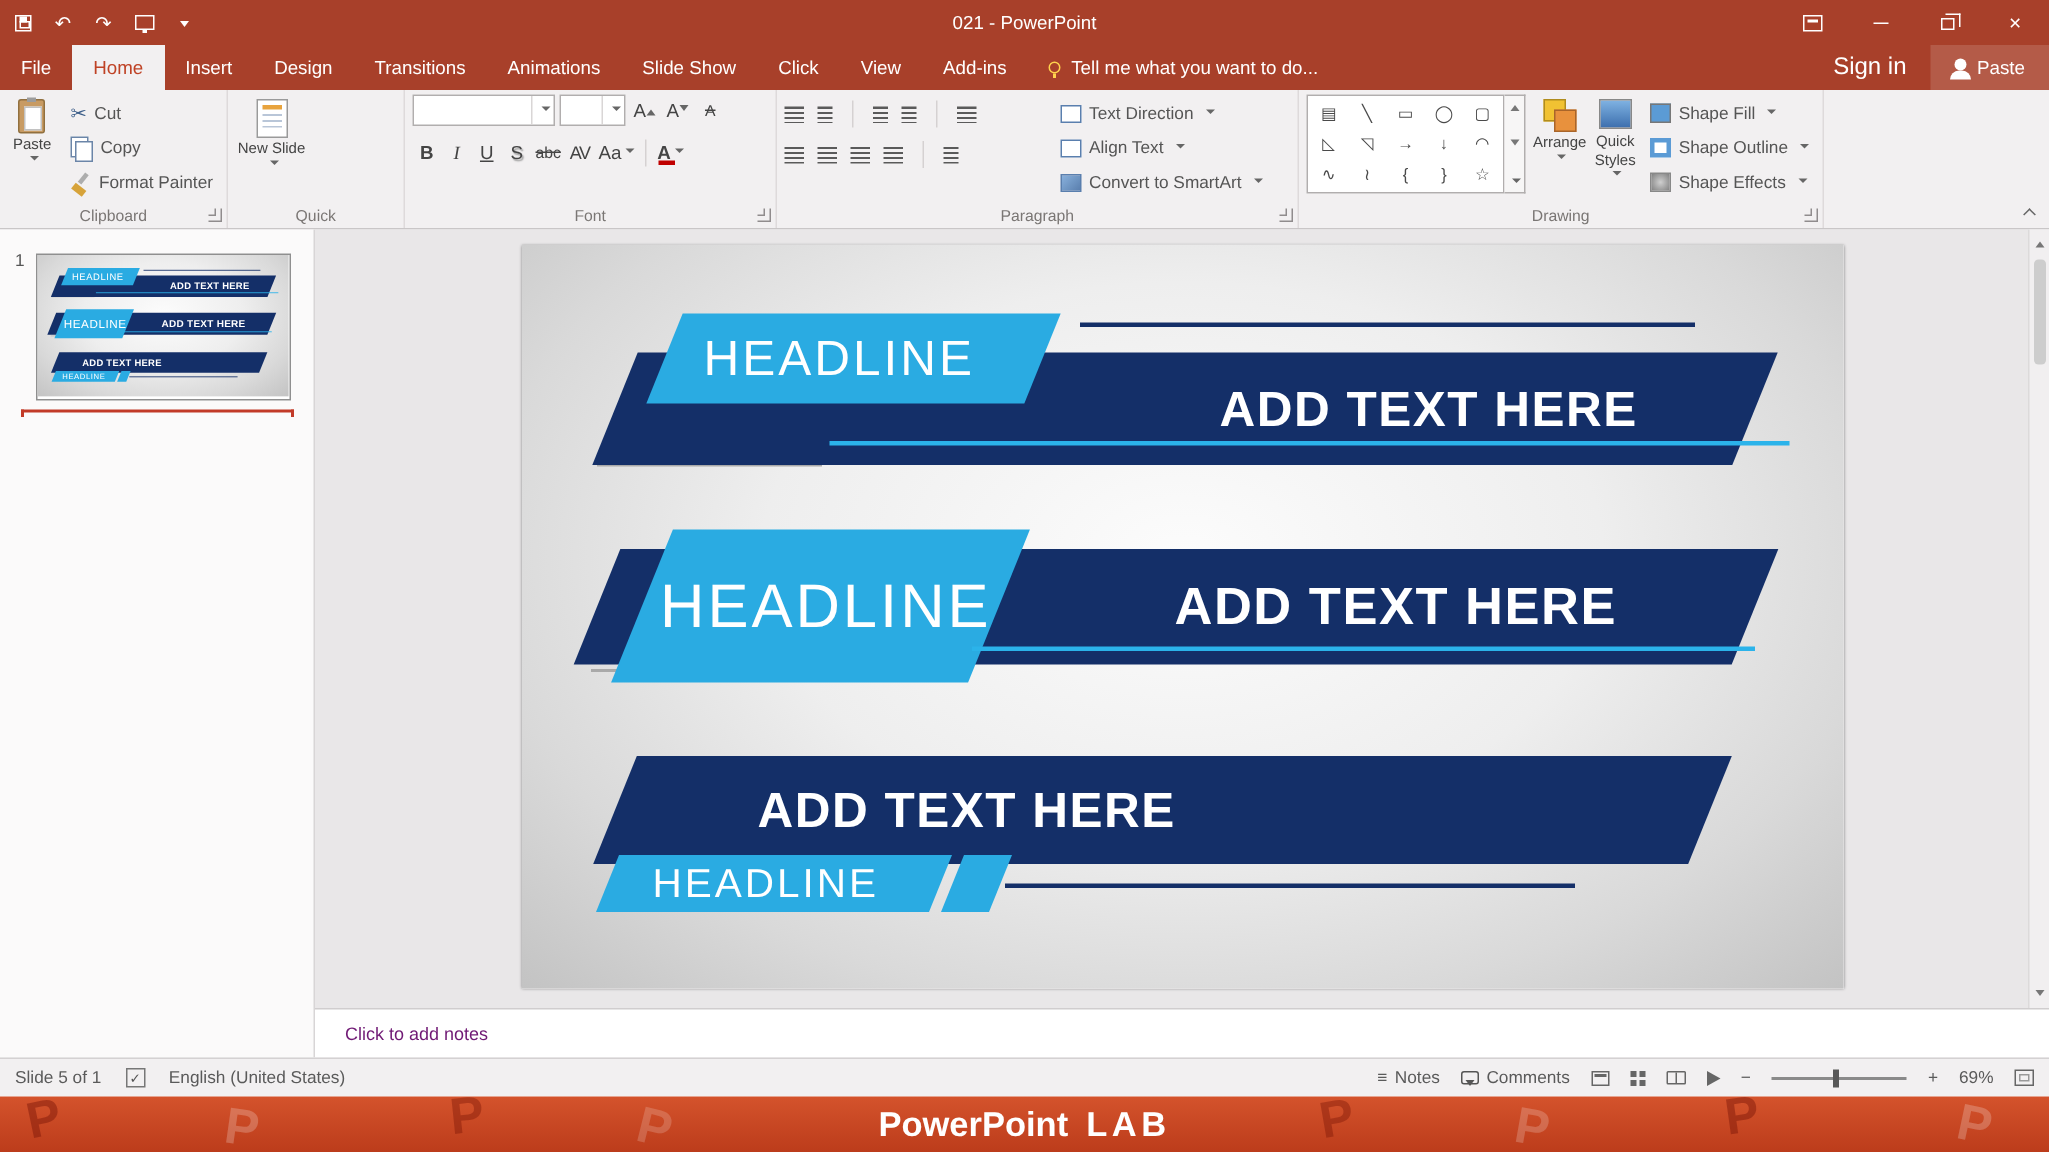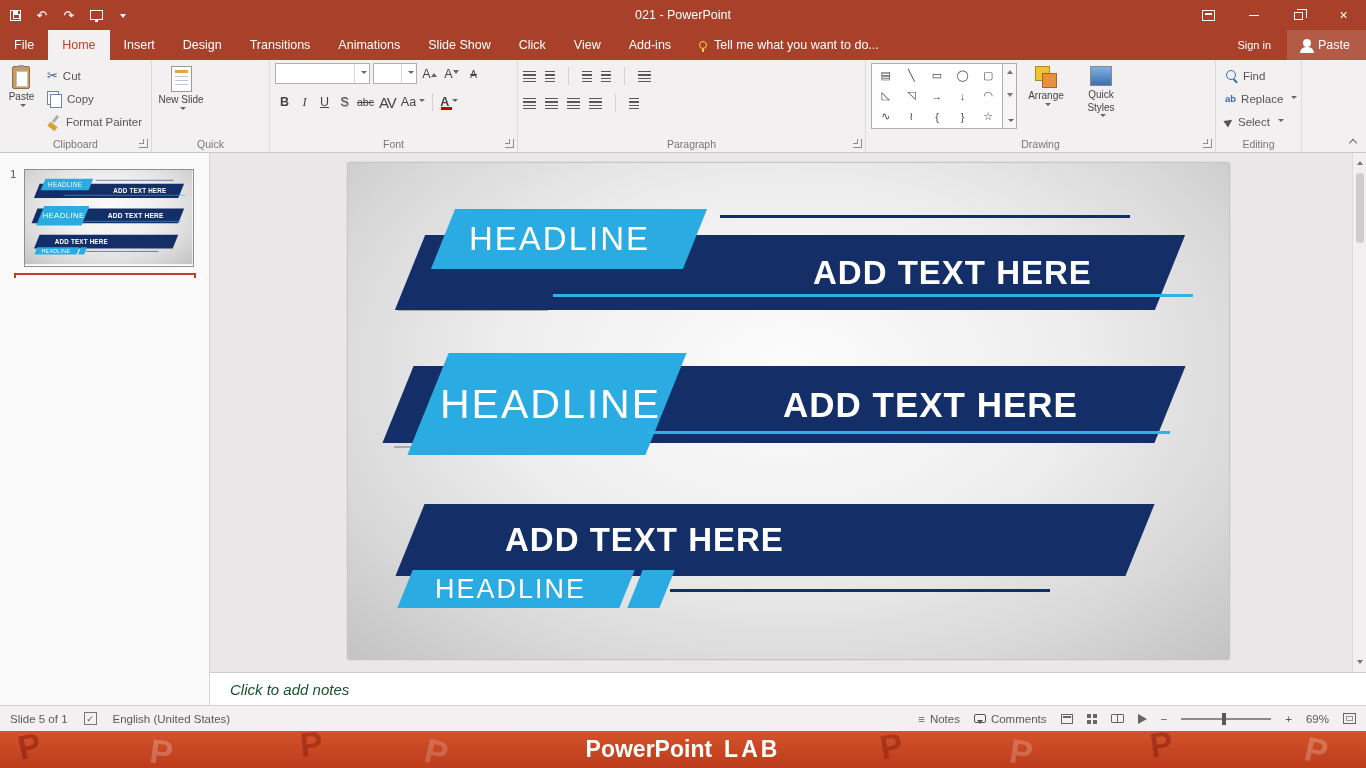--- a/index.html
+++ b/index.html
@@ -24,21 +24,21 @@
   .ic-restore { width:9px; height:8px; border:1px solid #fff; position:relative; margin-top:2px; }
   .ic-restore::before { content:""; position:absolute; left:2px; top:-4px; width:9px; height:8px; border:1px solid #fff; border-bottom:none; border-left:none; }
 
   
   #tabsrow { position:absolute; left:0; top:30px; width:1366px; height:30px; background:#a8402a; display:flex; align-items:stretch; color:#fff; }
   .tab { display:flex; align-items:center; padding:0 14px; font-size:12.5px; }
   .tab.active { background:#f2f0f1; color:#bf4225; }
   .tellme { display:flex; align-items:center; gap:7px; padding:0 14px; font-size:12.5px; }
   .ic-bulb { width:8px; height:8px; border:1px solid #ffd24d; border-radius:50%; position:relative; }
   .ic-bulb::after { content:""; position:absolute; left:2px; bottom:-4px; width:2px; height:3px; background:#ffd24d; }
-  .signin { margin-left:auto; display:flex; align-items:center; padding:0 16px; font-size:11px; }
+  .signin { margin-left:auto; display:flex; align-items:center; padding:0 16px; font-size:16px; }
   .share { display:flex; align-items:center; gap:7px; padding:0 16px; font-size:12.5px; background:rgba(255,255,255,0.14); }
   .ic-person { width:8px; height:8px; border-radius:50%; background:#fff; position:relative; margin-top:-4px; }
   .ic-person::after { content:""; position:absolute; left:-3px; top:8px; width:14px; height:6px; border-radius:6px 6px 0 0; background:#fff; }
 
   
   #ribbon { position:absolute; left:0; top:60px; width:1366px; height:93px; background:#f2f0f1; border-bottom:1px solid #c9c6c7; display:flex; }
   .group { position:relative; height:92px; border-right:1px solid #dedadb; padding:3px 5px 16px; flex:none; }
   .g-label { position:absolute; bottom:2px; left:0; right:0; text-align:center; font-size:10.5px; color:#7a7674; }
   .launcher { position:absolute; right:3px; bottom:4px; width:9px; height:9px; border-right:1px solid #908c8d; border-bottom:1px solid #908c8d; }
   .launcher::after { content:""; position:absolute; right:3px; bottom:3px; width:4px; height:4px; border-right:1px solid #908c8d; border-bottom:1px solid #908c8d; }
@@ -75,21 +75,21 @@
   .combo .val { flex:1; padding:0 4px; }
   .combo .dd-box { width:15px; height:100%; border-left:1px solid #d9d6d6; display:flex; align-items:center; justify-content:center; }
   .font-top { display:flex; gap:3px; align-items:center; }
   .font-bottom { display:flex; gap:1px; align-items:center; margin-top:8px; }
   .fmt-btn { min-width:19px; height:20px; display:flex; align-items:center; justify-content:center; font-size:12.5px; color:#444; padding:0 2px; }
   .b-bold { font-weight:bold; }
   .b-italic { font-style:italic; font-family:"Liberation Serif", serif; }
   .b-under { text-decoration:underline; }
   .b-shadow { text-shadow:1px 1px 1px #9a9a9a; }
   .b-strike { text-decoration:line-through; font-size:10.5px; }
-  .b-spacing { font-size:15px; letter-spacing:-1px; }
+  .b-spacing { font-size:12px; letter-spacing:-1px; }
   .b-color { position:relative; font-weight:bold; }
   .b-color::after { content:""; position:absolute; left:3px; bottom:2px; width:11px; height:3px; background:#c00000; }
   .vdiv { width:1px; height:18px; background:#d5d1d2; margin:0 4px; }
   .arr-up { display:inline-block; width:0; height:0; border:3px solid transparent; border-bottom:4px solid #666; vertical-align:super; }
   .arr-dn { display:inline-block; width:0; height:0; border:3px solid transparent; border-top:4px solid #666; vertical-align:super; }
 
   .para-left { display:flex; flex-direction:column; gap:9px; padding-top:4px; }
   .icon-row { display:flex; gap:9px; align-items:center; }
   .lines { width:13px; height:11px; background:repeating-linear-gradient(to bottom,#5a5a5a 0 1.5px,transparent 1.5px 3.4px); }
   .lines.sm { width:10px; }
@@ -159,21 +159,21 @@
   .b3-frag { left:287px; top:407px; width:32px; height:38px; z-index:2; }
   .b3-line { left:322px; top:426px; width:380px; height:3px; background:#142f68; }
 
   .vscroll { position:absolute; right:0; top:0; width:14px; height:519px; background:#f1eff0; border-left:1px solid #dcdada; display:flex; flex-direction:column; align-items:center; }
   .vscroll .tri-up { margin-top:5px; }
   .vscroll .thumb-bar { width:8px; height:70px; background:#cdcdcd; border-radius:3px; margin-top:8px; }
   .vscroll .tri-dn { margin-top:auto; margin-bottom:5px; }
 
   
   #notes { position:absolute; left:210px; top:672px; width:1156px; height:33px; background:#ffffff; border-top:1px solid #d0cdce; }
-  #notes .ph { line-height:33px; padding-left:20px; font-size:15px; color:#14532d;font-style:italic; }
+  #notes .ph { line-height:33px; padding-left:20px; font-size:12px; color:#701a75; }
 
   
   #statusbar { position:absolute; left:0; top:705px; width:1366px; height:26px; background:#f2f0f1; border-top:1px solid #d4d1d2; display:flex; align-items:center; font-size:11.5px; color:#5a5a5a; padding:0 10px; gap:16px; }
   .sb-right { margin-left:auto; display:flex; align-items:center; gap:14px; }
   .sb-item { display:flex; align-items:center; gap:5px; }
   .ic-spell { width:13px; height:13px; border:1px solid #777; font-size:9px; display:flex; align-items:center; justify-content:center; color:#555; }
   .ic-bubble { width:12px; height:9px; border:1px solid #555; border-radius:2px; position:relative; }
   .ic-bubble::after { content:""; position:absolute; left:2px; bottom:-5px; border:3px solid transparent; border-top:4px solid #555; }
   .ic-normal { width:12px; height:10px; border:1px solid #666; position:relative; }
   .ic-normal::before { content:""; position:absolute; left:1px; top:1px; right:1px; height:2px; background:#666; }
@@ -345,20 +345,37 @@
           <span class="vdiv"></span>
           <span class="lines"></span>
         </div>
         <div class="icon-row">
           <span class="lines"></span>
           <span class="lines"></span>
           <span class="lines"></span>
           <span class="lines"></span>
           <span class="vdiv"></span>
           <span class="lines sm"></span>
+        </div>
+      </div>
+      <div class="col">
+        <div class="small-btn">
+          <span class="mini"></span>
+          <span>Text Direction</span>
+            <span class="dd"></span>
+        </div>
+        <div class="small-btn">
+          <span class="mini"></span>
+          <span>Align Text</span>
+            <span class="dd"></span>
+        </div>
+        <div class="small-btn">
+          <span class="mini fill"></span>
+          <span>Convert to SmartArt</span>
+            <span class="dd"></span>
         </div>
       </div>
     </div>
     <div class="g-label">Paragraph</div>
     <span class="launcher"></span>
   </div>
 
   <div class="group" style="width:350px">
     <div class="g-body">
       <div style="display:flex">
@@ -388,44 +405,42 @@
       <div class="big-btn">
         <span class="ic-arrange"></span>
         <span>Arrange</span>
           <span class="dd"></span>
       </div>
       <div class="big-btn" style="width:52px">
         <span class="ic-qs"></span>
         <span>Quick Styles</span>
           <span class="dd"></span>
       </div>
+      <div class="col">
+        <div class="small-btn">
+          <span class="chip-fill"></span>
+          <span>Shape Fill</span>
+            <span class="dd"></span>
+        </div>
+        <div class="small-btn">
+          <span class="chip-outline"></span>
+          <span>Shape Outline</span>
+            <span class="dd"></span>
+        </div>
+        <div class="small-btn">
+          <span class="chip-effects"></span>
+          <span>Shape Effects</span>
+            <span class="dd"></span>
+        </div>
+      </div>
     </div>
     <div class="g-label">Drawing</div>
     <span class="launcher"></span>
   </div>
 
-  <div class="group" style="width:86px">
-    <div class="col">
-      <div class="small-btn">
-        <span class="ic-find"></span>
-        <span>Find</span>
-      </div>
-      <div class="small-btn">
-        <span class="ic-replace">ab</span>
-        <span>Replace</span>
-          <span class="dd"></span>
-      </div>
-      <div class="small-btn">
-        <span class="ic-select"></span>
-        <span>Select</span>
-          <span class="dd"></span>
-      </div>
-    </div>
-    <div class="g-label">Editing</div>
-  </div>
 
   <div id="ribbon-tail">
     <span id="collapse-ribbon" class="chev-up"></span>
   </div>
 </div>
 
 <div id="thumbs">
   <div class="slide-num">1</div>
   <div class="thumb">
     <div class="thumb-inner slide-bg">

